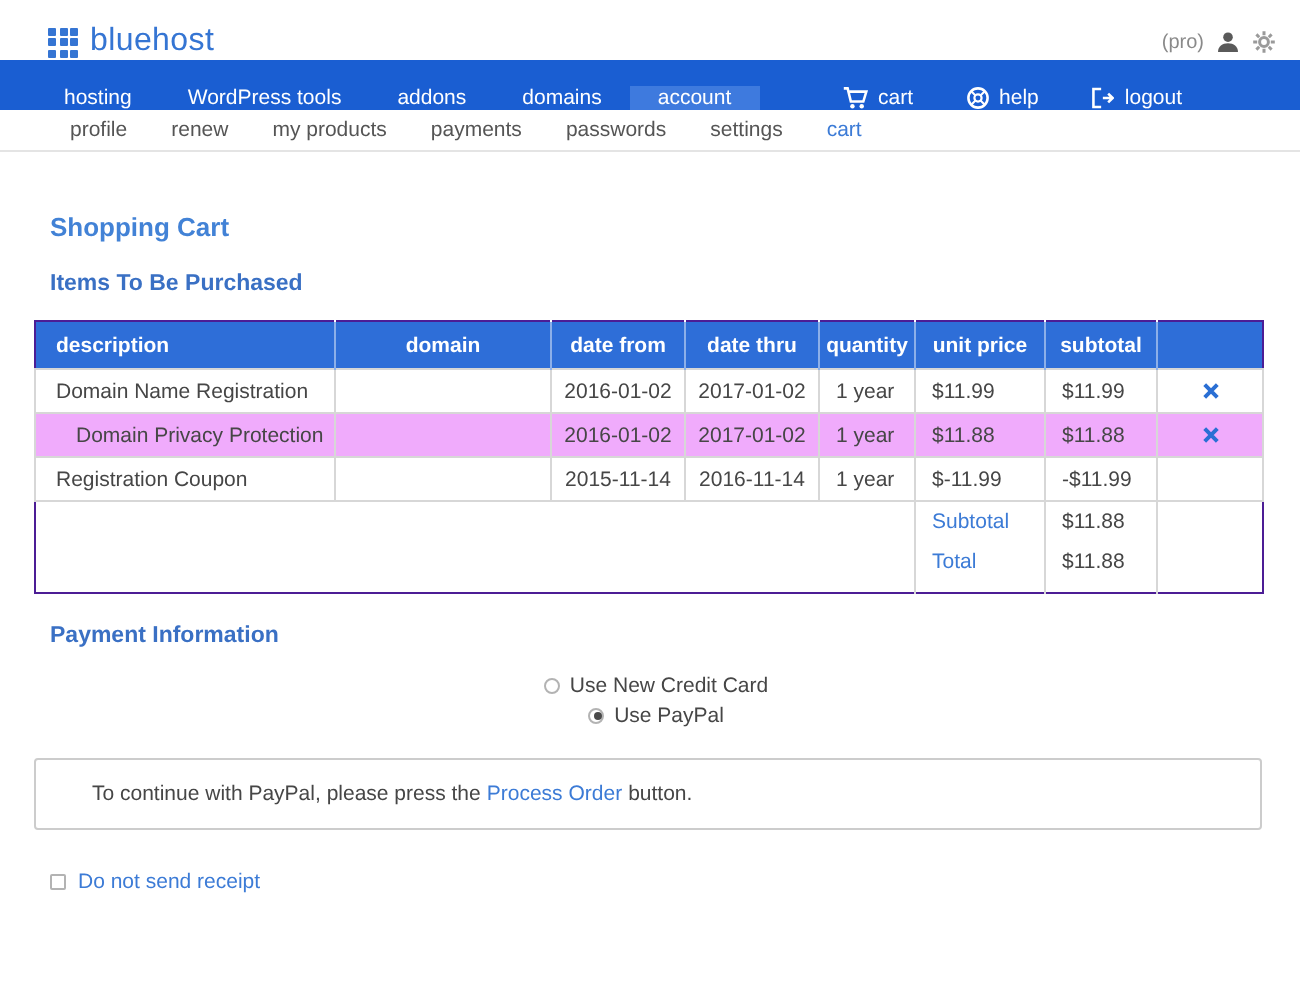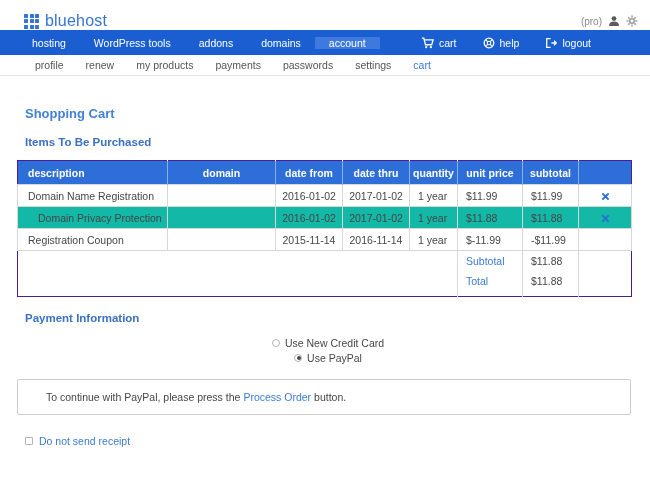--- a/index.html
+++ b/index.html
@@ -11,21 +11,21 @@
   .topbar { height:30px; display:flex; align-items:center; justify-content:space-between; padding:12px 12px 0 24px; background:#fff; }
   .logo { display:flex; align-items:center; gap:6px; cursor:pointer; }
   .logo-grid { display:grid; grid-template-columns:repeat(3,4px); grid-template-rows:repeat(3,4px); gap:1.5px; }
   .logo-grid span { background:var(--brand_blue); border-radius:0.5px; }
   .logo-text { font-size:16px; font-weight:500; color:var(--brand_blue); letter-spacing:.2px; }
   .topbar-right { display:flex; align-items:center; gap:6px; }
   .plan { font-size:10px; color:#8a8a8a; }
   .icon { display:inline-flex; align-items:center; }
 
   
-  .mainnav { height:25px; background:var(--navbar_blue); display:flex; align-items:center; padding:0 46px 0 18px; }
+  .mainnav { height:25px; background:var(--navbar_blue); display:flex; align-items:flex-end; padding:0 46px 0 18px; }
   .nav-left { display:flex; }
   .nav-item { display:flex; align-items:center; padding:0 14px; font-size:10.5px; color:#fff; cursor:pointer; }
   .nav-item.active { background:var(--navbar_active); }
   .nav-spacer { flex:1; }
   .nav-right { display:flex; }
   .nav-util { display:flex; align-items:center; gap:5px; padding:0 13px; font-size:10.5px; color:#fff; cursor:pointer; }
 
   
   .subnav { height:21px; display:flex; align-items:center; padding-left:24px; border-bottom:1px solid #e4e4e4; background:#fff; }
   .subnav-item { padding:0 11px; font-size:10.5px; color:#555; cursor:pointer; }
@@ -35,21 +35,21 @@
   .main { padding:0 19px 0 17px; }
   .page-title { margin:30px 0 0 8px; font-size:13px; font-weight:bold; color:var(--heading_blue); }
   .section-title { margin:15px 0 0 8px; font-size:11.5px; font-weight:bold; color:var(--section_blue); }
 
   
   table.cart { margin-top:12px; width:614px; border-collapse:collapse; border:1px solid #4c1d95; font-size:10.5px; table-layout:fixed; }
   .cart thead th { background:var(--table_header_blue); color:#fff; font-weight:bold; height:24px; text-align:center; border-right:1px solid rgba(255,255,255,.45); }
   .cart thead th:last-child { border-right:none; }
   .cart thead th.th-desc { text-align:left; padding-left:10px; }
   .cart tbody td { border:1px solid #d7d7d7; height:22px; color:#464646; }
-  .cart tr.alt td { background:#14b8a6; }
+  .cart tr.alt td { background:#f0abfc; }
   .cart td.c-desc { padding-left:10px; }
   .cart tr.indent td.c-desc { padding-left:20px; }
   .cart td.c-date { text-align:center; }
   .cart td.c-qty, .cart td.c-price, .cart td.c-sub { padding-left:8px; }
   .cart td.c-x { text-align:center; }
   .remove { display:none; cursor:pointer; line-height:0; vertical-align:middle; }
   .remove.visible { display:inline-flex; }
   .cart tr.summary td { border:none; height:20px; background:#fff; }
   .cart tr.summary td.s-label { border-left:1px solid #d7d7d7; border-right:1px solid #d7d7d7; color:var(--link_blue); padding-left:8px; }
   .cart tr.summary td.s-value { border-right:1px solid #d7d7d7; padding-left:8px; }

